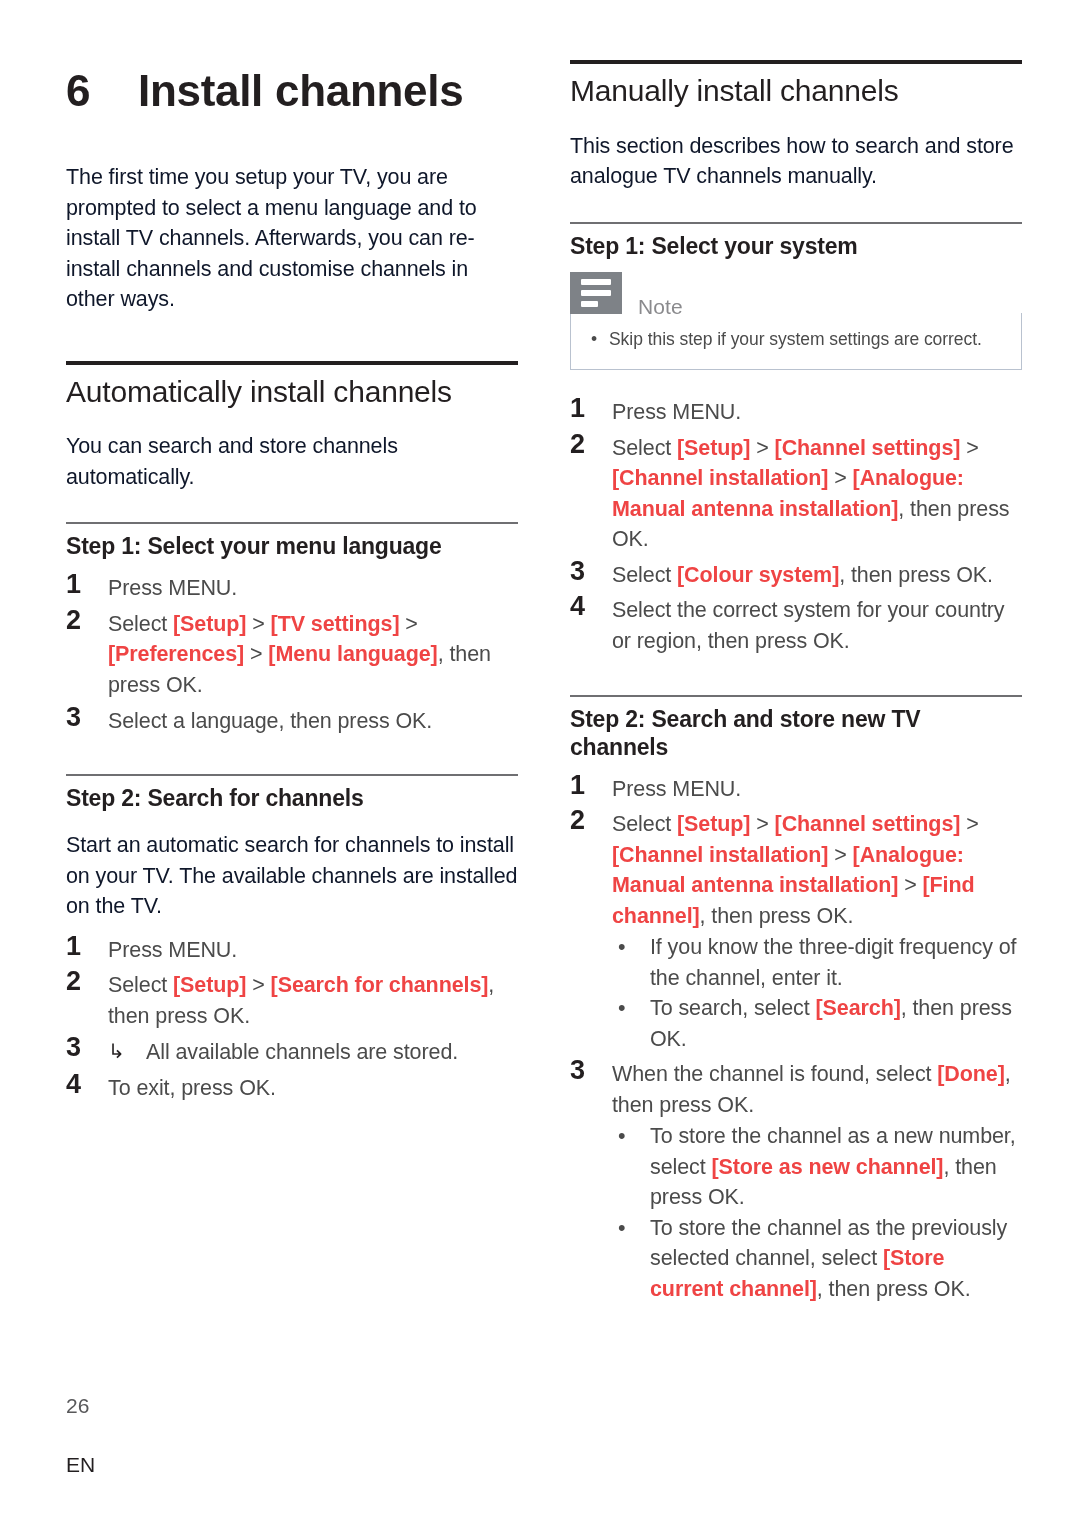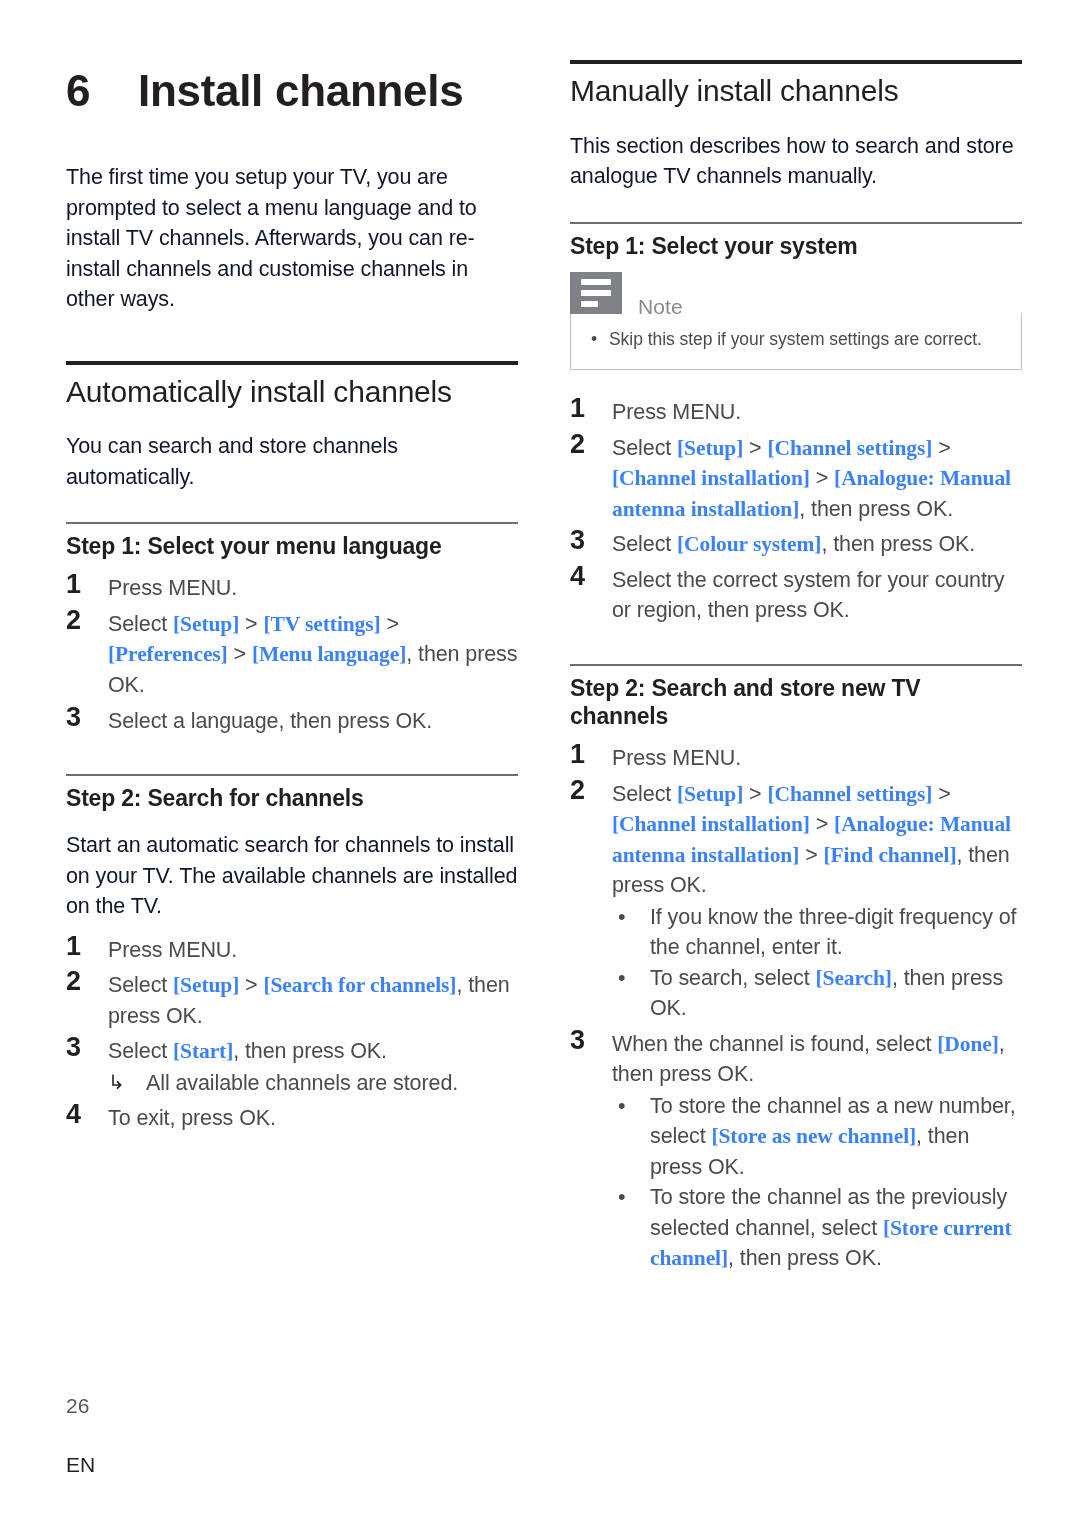--- a/index.html
+++ b/index.html
@@ -74,21 +74,21 @@
     flex:0 0 42px;
     width:42px;
     font-size:27px;
     font-weight:bold;
     color:#231f20;
     line-height:1.1;
   }
   .step-body { flex:1; padding-top:3px; }
 
   
-  b { font-weight:bold; color:#3b82f6;font-family:Liberation Serif, serif; }
+  b { font-weight:bold; color:#ef4444; }
 
   
   ul.subs { list-style:none; margin-top:1px; }
   ul.subs > li {
     display:flex;
     font-size:21.5px;
     line-height:1.42;
     letter-spacing:-0.1px;
   }
   .sub-dot { flex:0 0 38px; width:38px; text-align:left; padding-left:6px; color:#4b4b4b; }
@@ -214,21 +214,20 @@
         <span class="step-num">1</span>
         <span class="step-body">Press MENU.</span>
       </li>
       <li>
         <span class="step-num">2</span>
         <span class="step-body">Select <b>[Setup]</b> &gt; <b>[Search for channels]</b>, then press OK.</span>
       </li>
       <li>
         <span class="step-num">3</span>
         <span class="step-body">
-          <span>Select <b>[Start]</b>, then press OK.</span>
           <span class="result">
             <span class="result-arrow">↳</span>
             <span class="result-text">All available channels are stored.</span>
           </span>
         </span>
       </li>
       <li>
         <span class="step-num">4</span>
         <span class="step-body">To exit, press OK.</span>
       </li>

